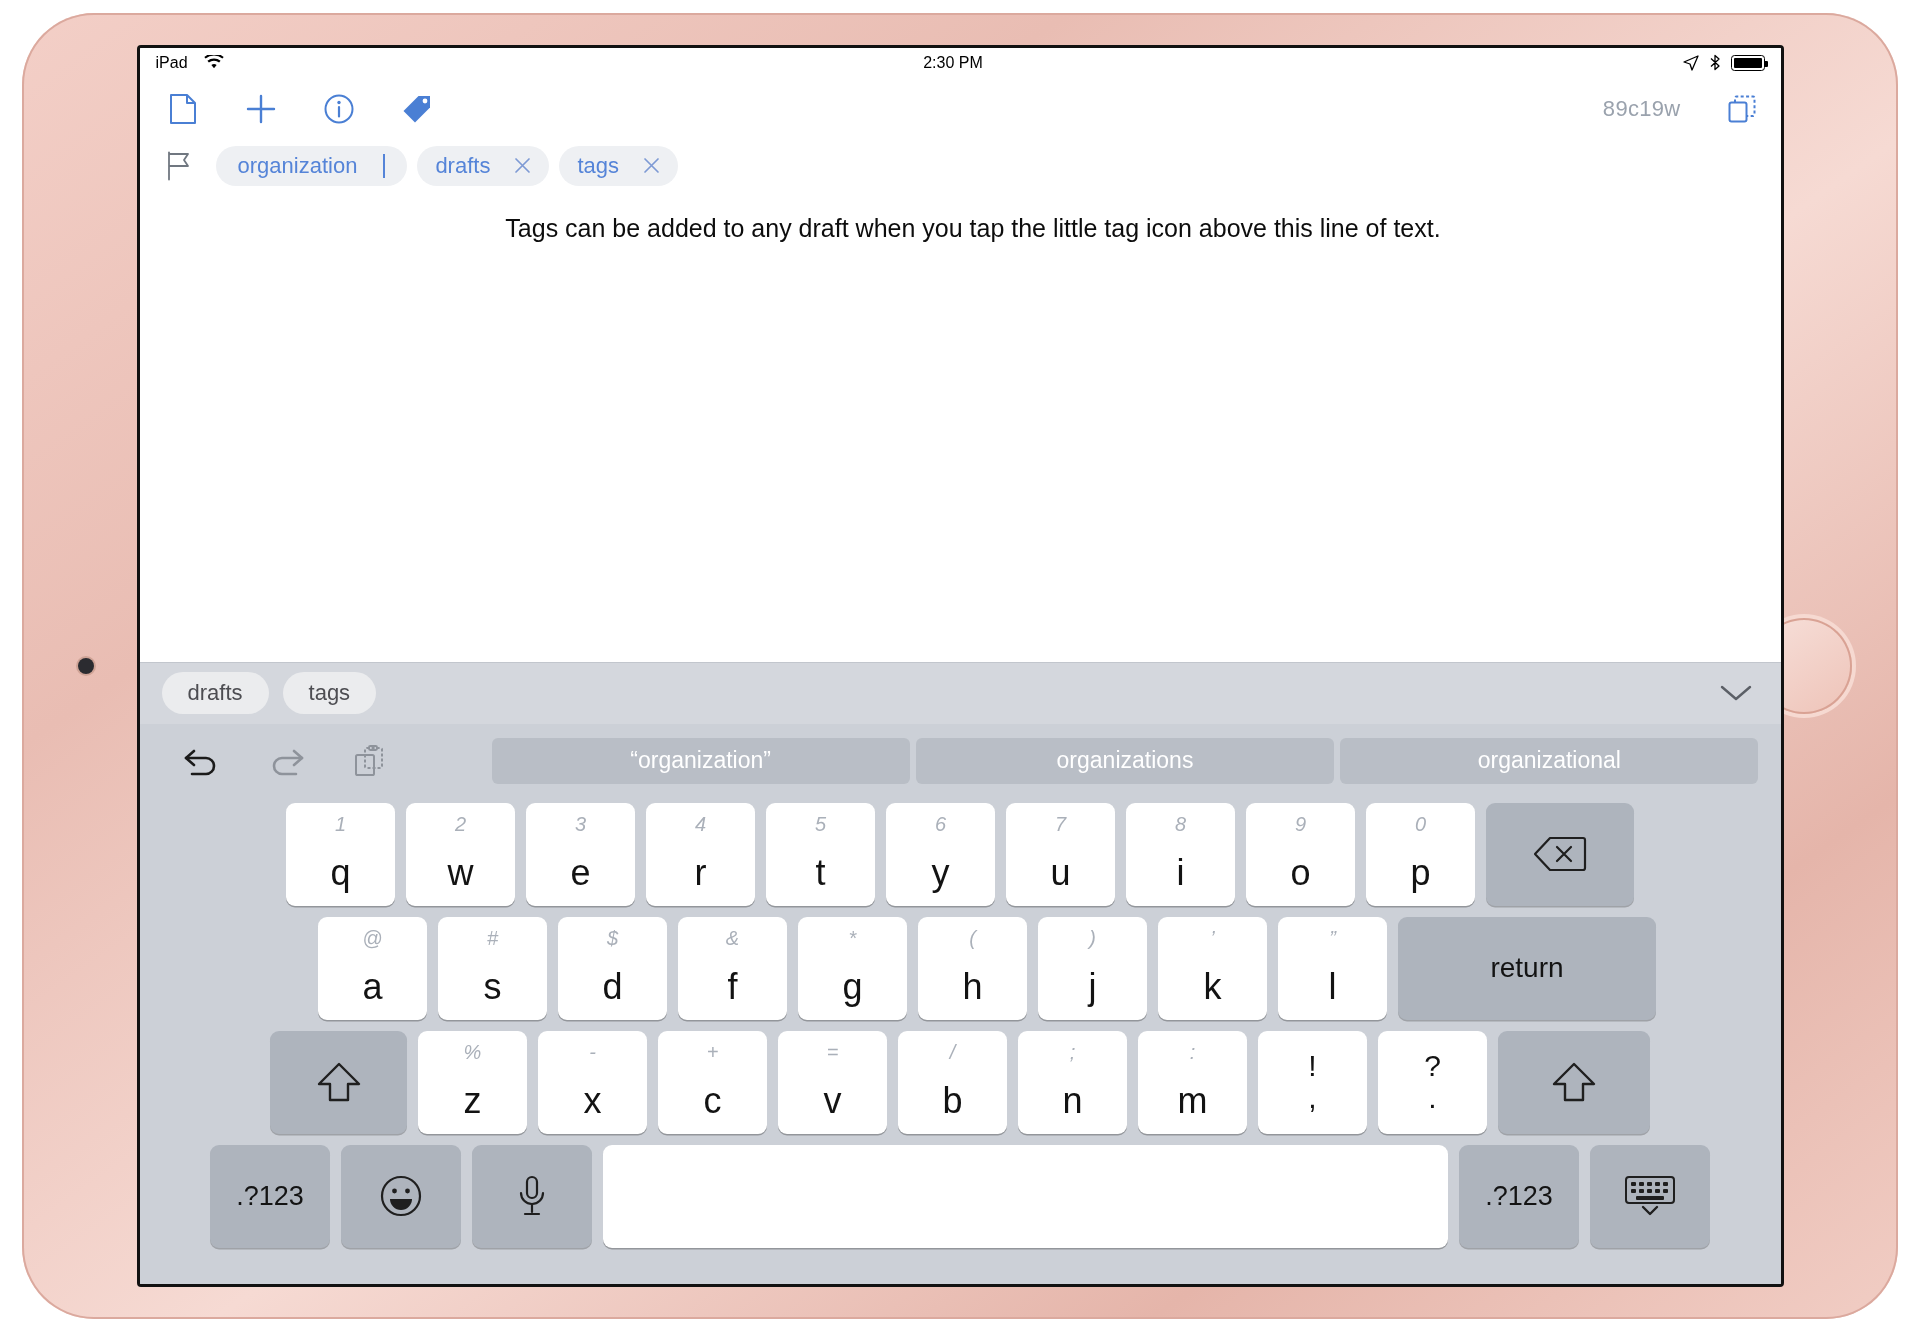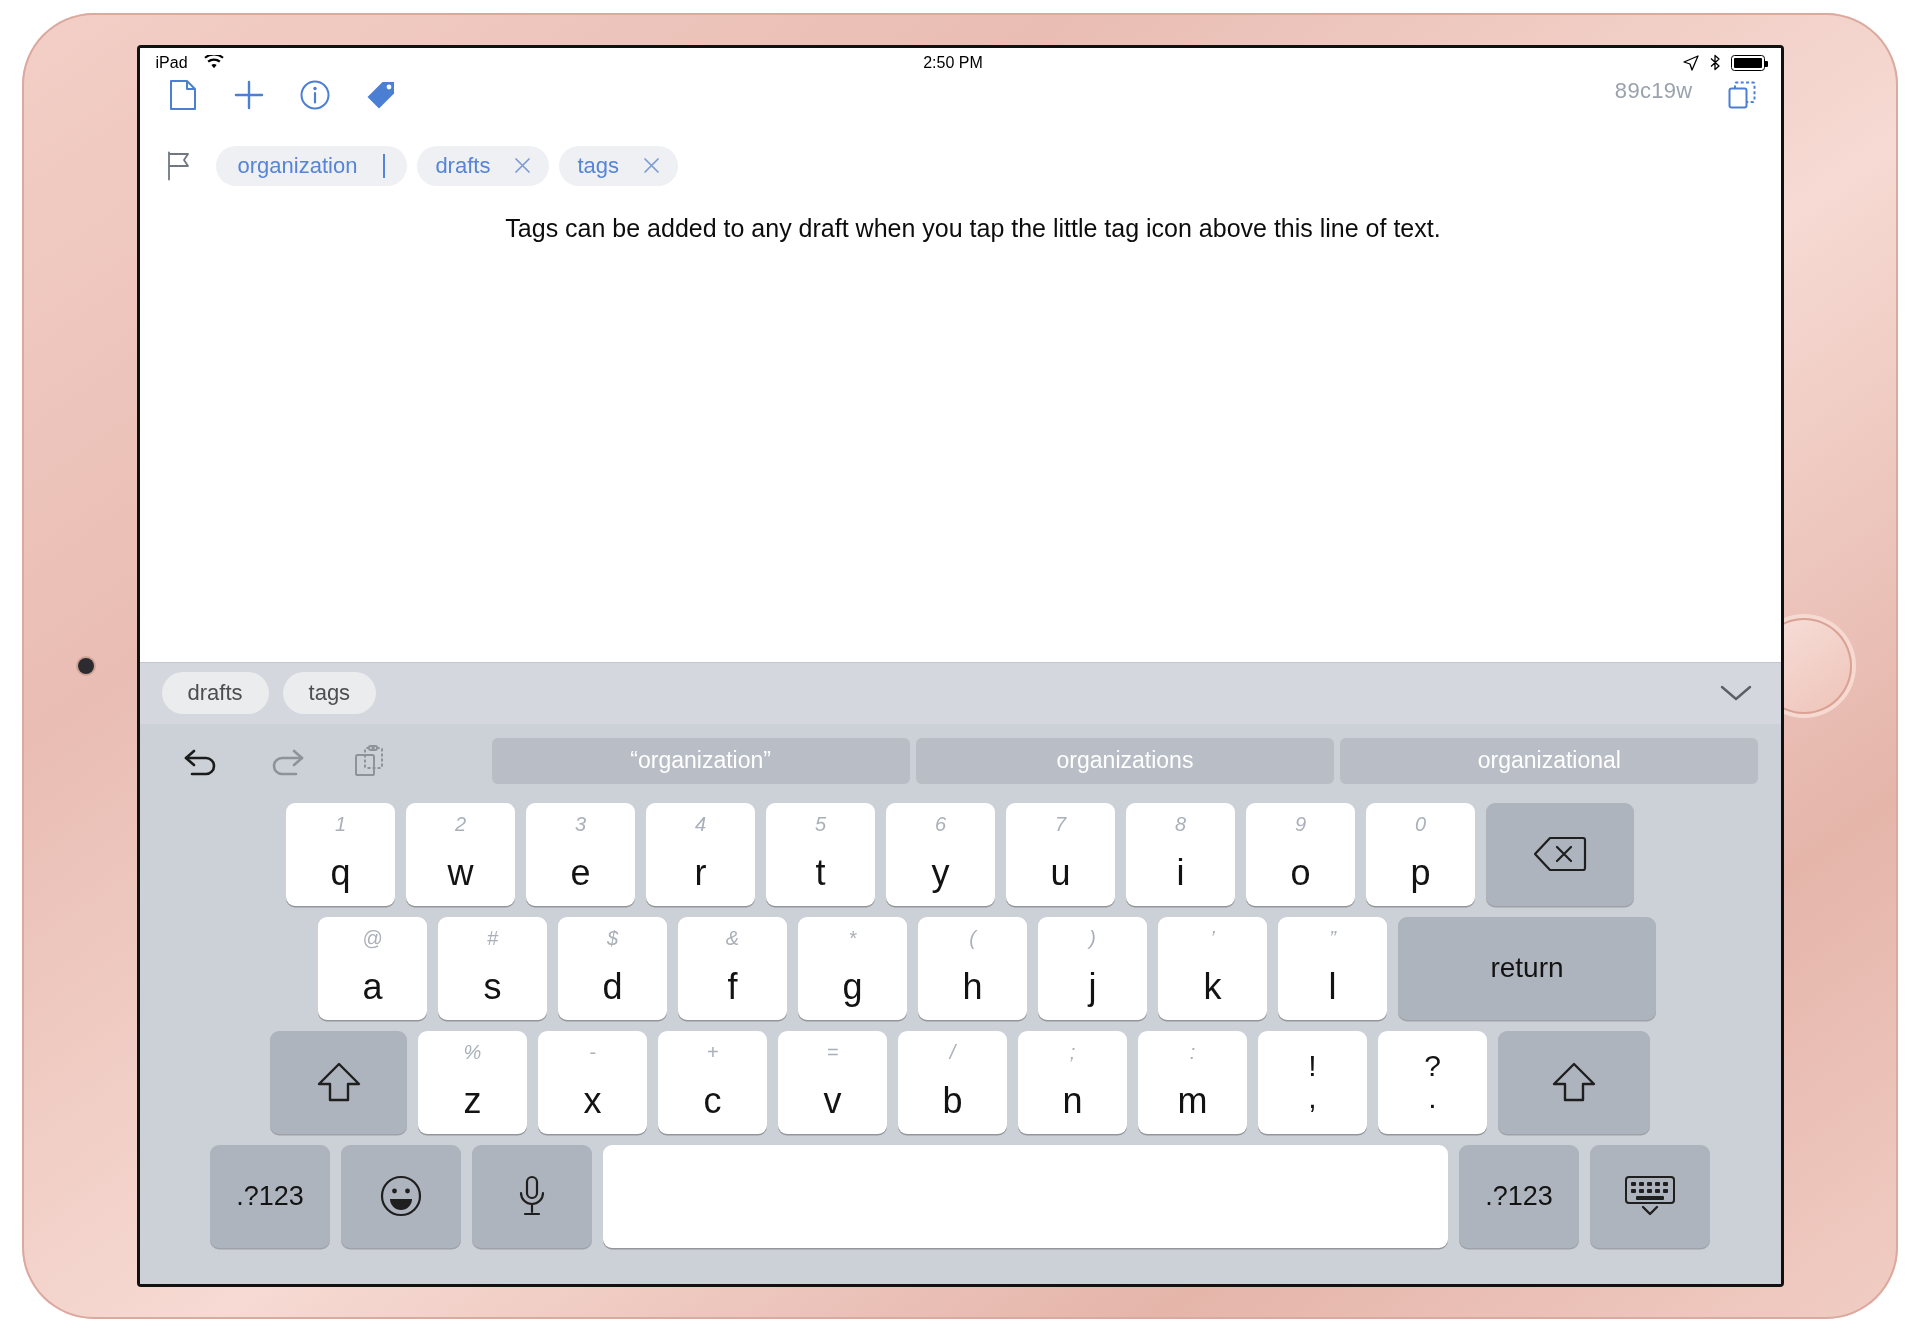--- a/index.html
+++ b/index.html
@@ -59,23 +59,23 @@
   .battery::after{
     content:""; position:absolute; right:-4px; top:5px;
     width:2.5px; height:6px; background:#000; border-radius:0 1px 1px 0;
   }
   .battery i { display:block; height:100%; background:#000; border-radius:1px; }
 
   
   #app-toolbar {
     flex:0 0 62px;
     background:#fff;
-    display:flex; 
+    display:flex; align-items:center;
     padding:0 22px 0 26px;
-    gap:32px;
+    gap:44px;
   }
   .tb-icon { width:34px; height:34px; display:flex; align-items:center; justify-content:center; color:#4a7fd4; }
   #toolbar-spacer { flex:1; }
   #draft-id { color:#9aa2ad; font-size:22px; letter-spacing:.3px; }
 
   
   #tag-bar {
     flex:0 0 52px;
     background:#fff;
     display:flex; align-items:center;
@@ -182,21 +182,21 @@
       <div class="sb-left">
         <span>iPad</span>
         <span>
           <svg width="20" height="15" viewBox="0 0 20 15">
               <path d="M10 13.3l2.6-3.2a4.1 4.1 0 0 0-5.2 0L10 13.3z" fill="#000"></path>
               <path d="M4.9 7.6a8 8 0 0 1 10.2 0l1.5-1.8a10.4 10.4 0 0 0-13.2 0l1.5 1.8z" fill="#000"></path>
               <path d="M1.6 3.6a13 13 0 0 1 16.8 0l1.3-1.6a15.1 15.1 0 0 0-19.4 0l1.3 1.6z" fill="#000"></path>
             </svg>
         </span>
       </div>
-      <div class="sb-center">2:50 PM</div>
+      <div class="sb-center">2:30 PM</div>
       <div class="sb-right">
         <span>
           <svg width="16" height="16" viewBox="0 0 16 16">
               <path d="M15 1L1 7l6 2 2 6 6-14z" fill="none" stroke="#000" stroke-width="1.3" stroke-linejoin="round"></path>
             </svg>
         </span>
         <span>
           <svg width="12" height="17" viewBox="0 0 12 17">
               <path d="M2 4.5L10 12 6 15.5V1.5L10 5 2 12.5" fill="none" stroke="#000" stroke-width="1.3" stroke-linejoin="round"></path>
             </svg>

